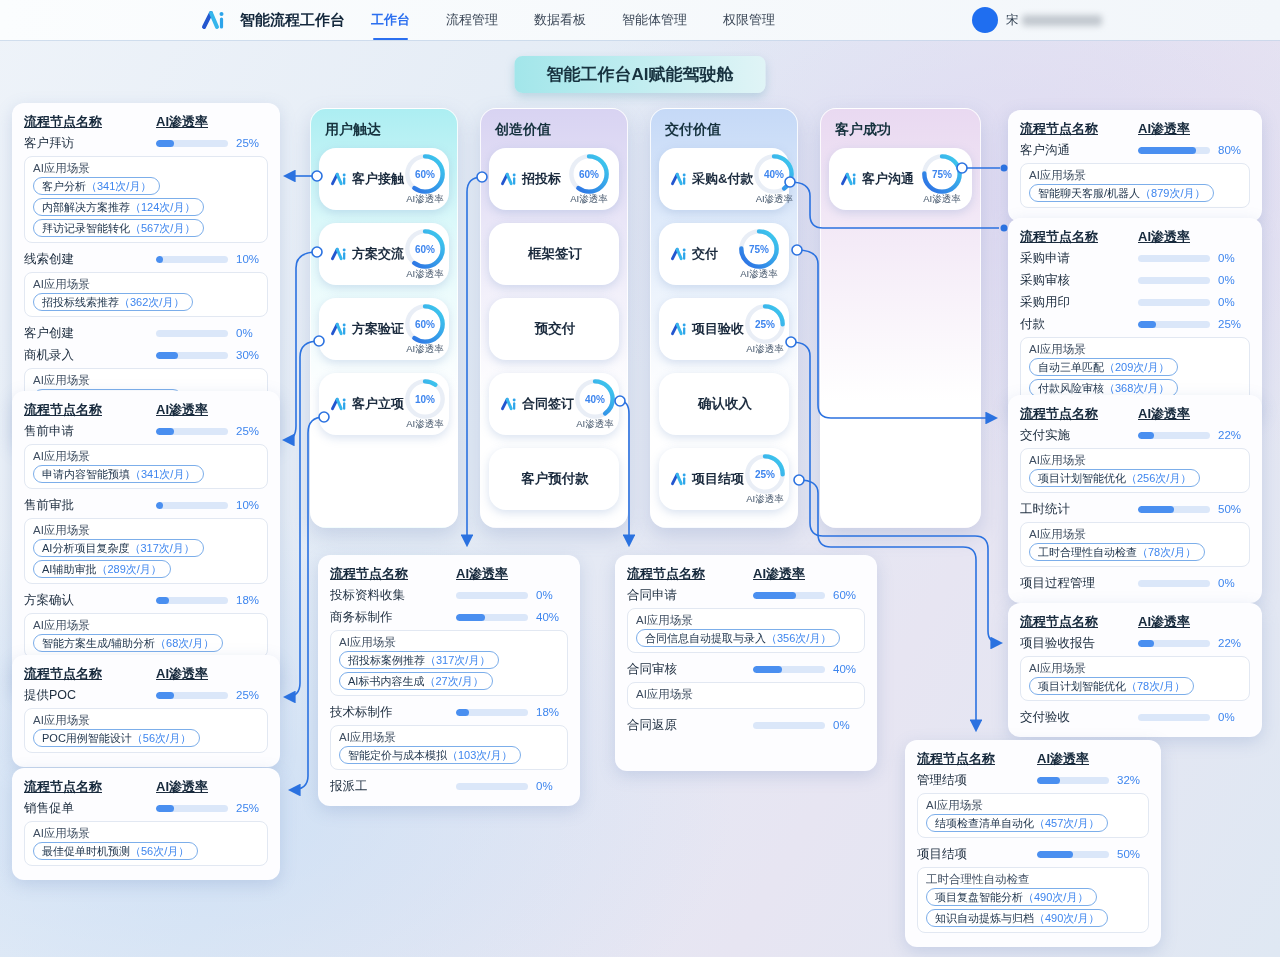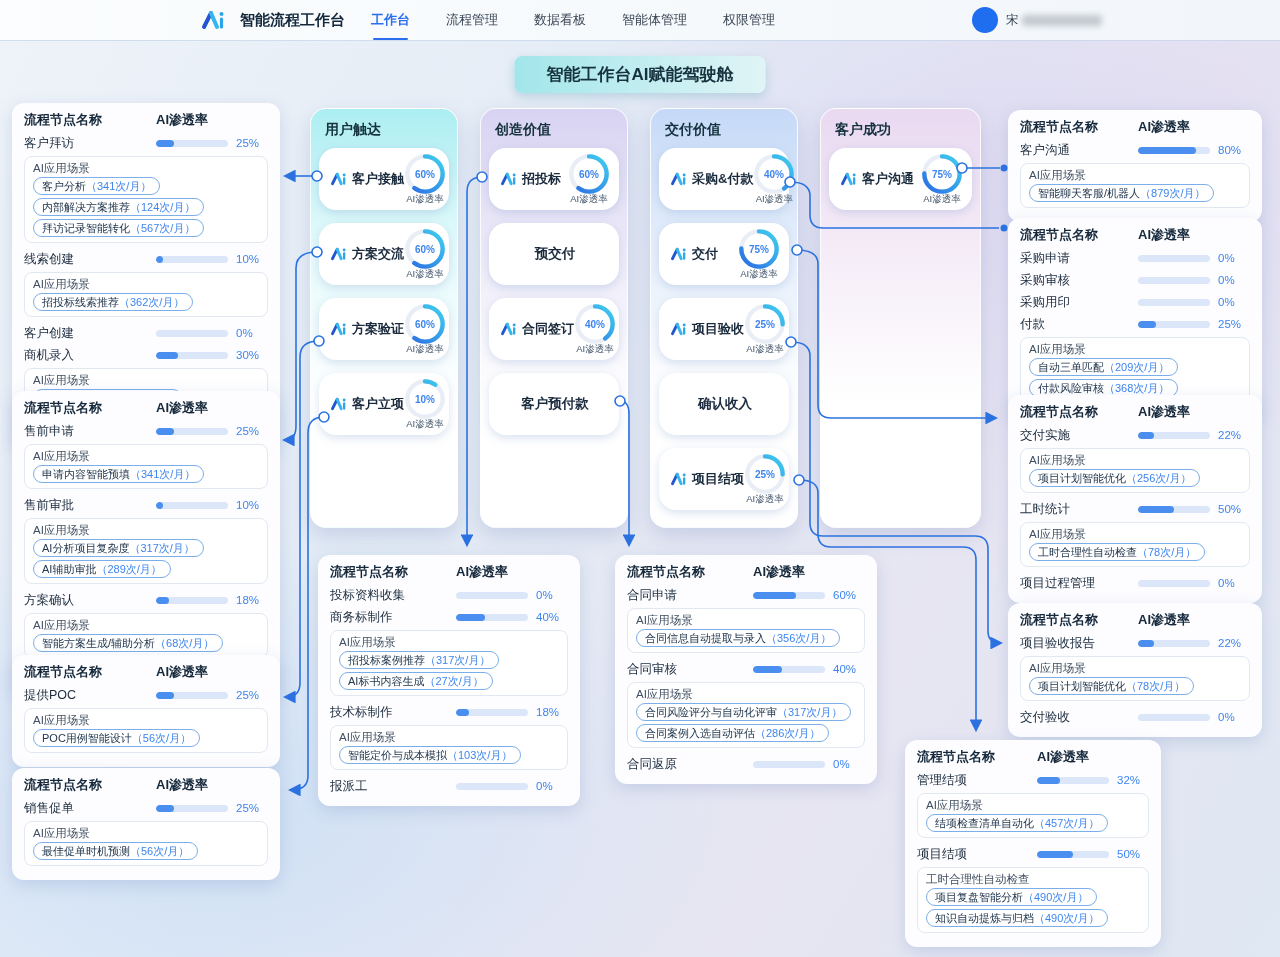--- a/index.html
+++ b/index.html
@@ -54,21 +54,21 @@
   .card-left { display:flex; align-items:center; gap:5px; }
   .card-name { font-size:13px; font-weight:600; color:#1b2b3e; white-space:nowrap; }
   .card-right { display:flex; flex-direction:column; align-items:center; }
   .donut-label { font-size:9.5px; color:#44566b; margin-top:-2px; }
   .card.plain { justify-content:center; }
   .plain-name { font-size:13.5px; font-weight:600; color:#1b2b3e; }
 
   
   .panel { position:absolute; background:#fdfdff; border-radius:12px; z-index:1;
     padding:8px 12px 9px; box-shadow:0 5px 16px rgba(110,140,190,.25); }
-  .p-head { display:flex; align-items:flex-start; height:20px; margin-bottom:1px; }
+  .p-head { display:flex; align-items:flex-end; height:20px; margin-bottom:1px;text-decoration:underline; }
   .p-h1 { flex:1; font-size:13px; font-weight:700; color:#16293c; }
   .p-h2 { width:112px; font-size:13px; font-weight:700; color:#16293c; text-align:left; }
   .p-row { display:flex; align-items:center; height:22px; }
   .p-name { flex:1; font-size:12.5px; font-weight:500; color:#1c2c3e; white-space:nowrap; }
   .bar { width:72px; height:7px; border-radius:4px; background:var(--bar_track,#dbe7f9); overflow:hidden; margin-right:8px; }
   .fill { height:100%; border-radius:4px; background:var(--bar_fill,#4a8ff0); }
   .p-pct { width:32px; font-size:11.5px; color:#3d85ee; text-align:left; }
   .scene { border:1px solid #e2e8f2; border-radius:8px; background:#fff;
     padding:4px 8px 5px; margin:2px 0 5px; }
   .scene-label { font-size:11.5px; color:#3f4e61; line-height:14px; margin-bottom:2px; }
@@ -212,20 +212,23 @@
         <div class="card-right">
           <svg class="donut" width="42" height="42" viewBox="0 0 44 44">
             <circle cx="22" cy="22" r="18.5" fill="none" stroke="#e9eef6" stroke-width="4.6"></circle>
             <circle cx="22" cy="22" r="18.5" fill="none" stroke="url(#arcGrad)" stroke-width="4.6" stroke-linecap="round" stroke-dasharray="69.7 116.2" transform="rotate(-90 22 22)"></circle>
             <text x="22" y="26" text-anchor="middle" font-size="10.5" font-weight="bold" fill="#3d85ee">60%</text>
           </svg>
           <div class="donut-label">AI渗透率</div>
         </div>
       </div>
       <div class="card plain">
+        <span class="plain-name">框架签订</span>
+      </div>
+      <div class="card plain">
         <span class="plain-name">预交付</span>
       </div>
       <div class="card">
         <div class="card-left">
           <svg width="17" height="16" viewBox="0 0 24 24">
             <path d="M3 19 L10 5" stroke="#2356cf" stroke-width="4.4" stroke-linecap="round" fill="none"></path>
             <path d="M10 5 L16 19" stroke="#35b6ec" stroke-width="4.4" stroke-linecap="round" fill="none"></path>
             <path d="M20.5 11 L20.5 19" stroke="#2da4ea" stroke-width="3.4" stroke-linecap="round" fill="none"></path>
             <circle cx="20.5" cy="6" r="2.2" fill="#2da4ea"></circle>
           </svg>
@@ -567,24 +570,20 @@
     </div>
     <div class="p-row">
       <span class="p-name">合同审核</span>
       <div class="bar">
         <div class="fill" style="width: 40%;"></div>
       </div>
       <span class="p-pct">40%</span>
     </div>
     <div class="scene">
       <div class="scene-label">AI应用场景</div>
-      <div class="tags">
-        <span class="tag"><span>合同风险评分与自动化评审</span><span class="tag-count">（317次/月）</span></span>
-        <span class="tag"><span>合同案例入选自动评估</span><span class="tag-count">（286次/月）</span></span>
-      </div>
     </div>
     <div class="p-row">
       <span class="p-name">合同返原</span>
       <div class="bar">
         <div class="fill" style="width: 0%;"></div>
       </div>
       <span class="p-pct">0%</span>
     </div>
   </div>
 <div class="panel" style="left:1008px;top:110px;width:254px;">

